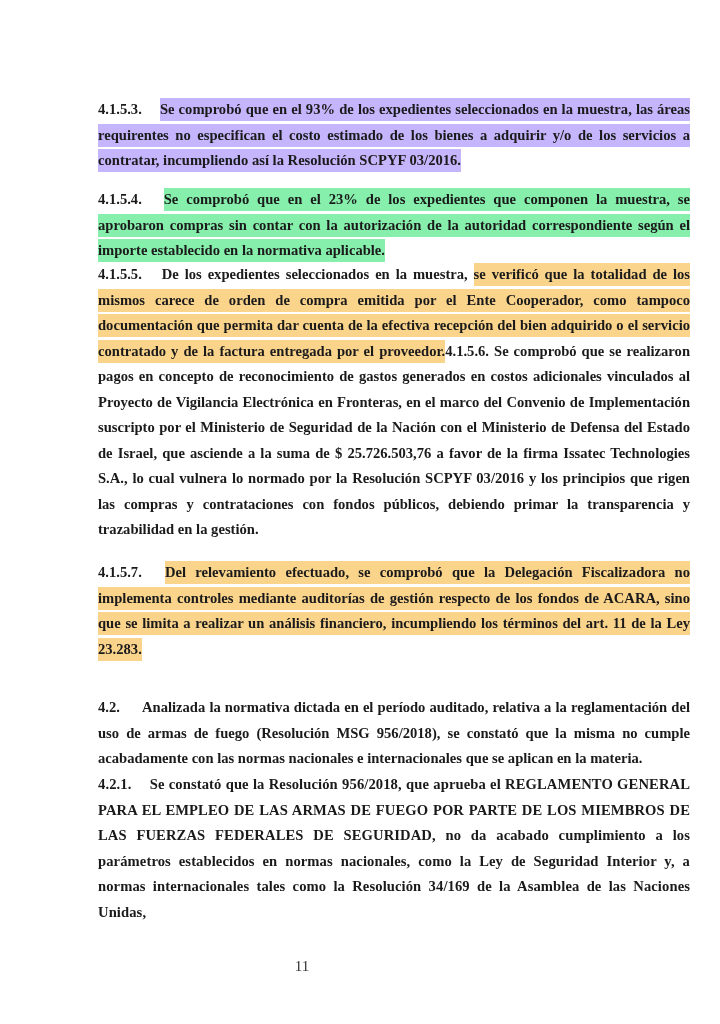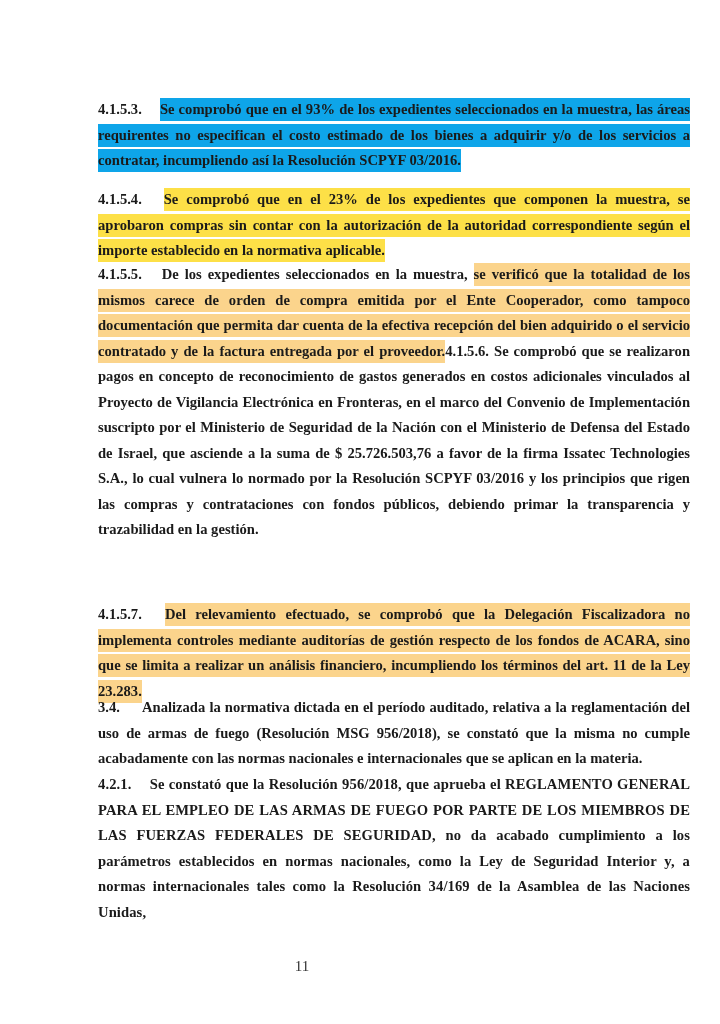--- a/index.html
+++ b/index.html
@@ -29,41 +29,41 @@
     text-align: center; font-size: 15px; font-weight: normal; color: #333;
   }
 </style>
 </head>
 <body>
 
 <div class="page">
 
   <p class="para" style="top:97px;">
     <span class="num">4.1.5.3.</span>
-    <span class="hl" style="background: #0ea5e9;">Se comprobó que en el 93% de los expedientes seleccionados en la muestra, las áreas requirentes no especifican el costo estimado de los bienes a adquirir y/o de los servicios a contratar, incumpliendo así la Resolución SCPYF 03/2016.</span>
+    <span class="hl" style="background: #c4b5fd;">Se comprobó que en el 93% de los expedientes seleccionados en la muestra, las áreas requirentes no especifican el costo estimado de los bienes a adquirir y/o de los servicios a contratar, incumpliendo así la Resolución SCPYF 03/2016.</span>
   </p>
 
   <p class="para" style="top:187px;">
     <span class="num">4.1.5.4.</span>
-    <span class="hl" style="background: #fde047;">Se comprobó que en el 23% de los expedientes que componen la muestra, se aprobaron compras sin contar con la autorización de la autoridad correspondiente según el importe establecido en la normativa aplicable.</span>
+    <span class="hl" style="background: #86efac;">Se comprobó que en el 23% de los expedientes que componen la muestra, se aprobaron compras sin contar con la autorización de la autoridad correspondiente según el importe establecido en la normativa aplicable.</span>
   </p>
 
   <p class="para" style="top:262px;">
     <span class="num">4.1.5.5.</span>
     <span>De los expedientes seleccionados en la muestra,</span>
     <span class="hl" style="background: rgb(251, 212, 140);">se verificó que la totalidad de los mismos carece de orden de compra emitida por el Ente Cooperador, como tampoco documentación que permita dar cuenta de la efectiva recepción del bien adquirido o el servicio contratado y de la factura entregada por el proveedor.</span><span>4.1.5.6. Se comprobó que se realizaron pagos en concepto de reconocimiento de gastos generados en costos adicionales vinculados al Proyecto de Vigilancia Electrónica en Fronteras, en el marco del Convenio de Implementación suscripto por el Ministerio de Seguridad de la Nación con el Ministerio de Defensa del Estado de Israel, que asciende a la suma de $ 25.726.503,76 a favor de la firma Issatec Technologies S.A., lo cual vulnera lo normado por la Resolución SCPYF 03/2016 y los principios que rigen las compras y contrataciones con fondos públicos, debiendo primar la transparencia y trazabilidad en la gestión.</span>
   </p>
 
-  <p class="para" style="top:602px;">
+  <p class="para" style="top:560px;">
     <span class="num">4.1.5.7.</span>
     <span class="hl" style="background: rgb(251, 212, 140);">Del relevamiento efectuado, se comprobó que la Delegación Fiscalizadora no implementa controles mediante auditorías de gestión respecto de los fondos de ACARA, sino que se limita a realizar un análisis financiero, incumpliendo los términos del art. 11 de la Ley 23.283.</span>
   </p>
 
   <p class="para" style="top:695px;">
-    <span class="num-wide">3.4.</span><span>Analizada la normativa dictada en el período auditado, relativa a la reglamentación del uso de armas de fuego (Resolución MSG 956/2018), se constató que la misma no cumple acabadamente con las normas nacionales e internacionales que se aplican en la materia.</span>
+    <span class="num-wide">4.2.</span><span>Analizada la normativa dictada en el período auditado, relativa a la reglamentación del uso de armas de fuego (Resolución MSG 956/2018), se constató que la misma no cumple acabadamente con las normas nacionales e internacionales que se aplican en la materia.</span>
   </p>
 
   <p class="para caps" style="top:772px;">
     <span class="num">4.2.1.</span>
     <span>Se constató que la Resolución 956/2018, que aprueba el REGLAMENTO GENERAL PARA EL EMPLEO DE LAS ARMAS DE FUEGO POR PARTE DE LOS MIEMBROS DE LAS FUERZAS FEDERALES DE SEGURIDAD, no da acabado cumplimiento a los parámetros establecidos en normas nacionales, como la Ley de Seguridad Interior y, a normas internacionales tales como la Resolución 34/169 de la Asamblea de las Naciones Unidas,</span>
   </p>
 
   <div class="page-number">11</div>
 </div>
 

